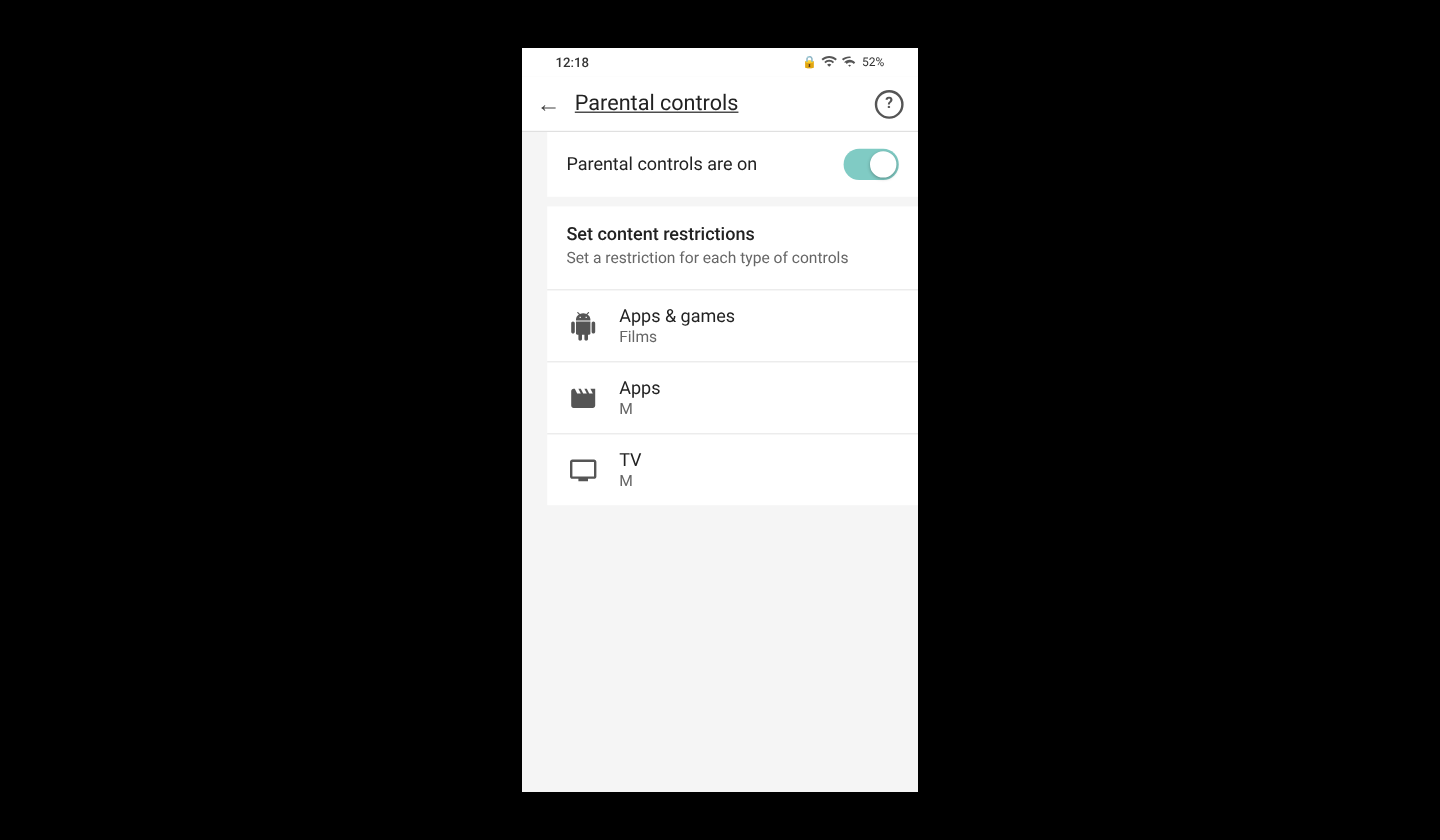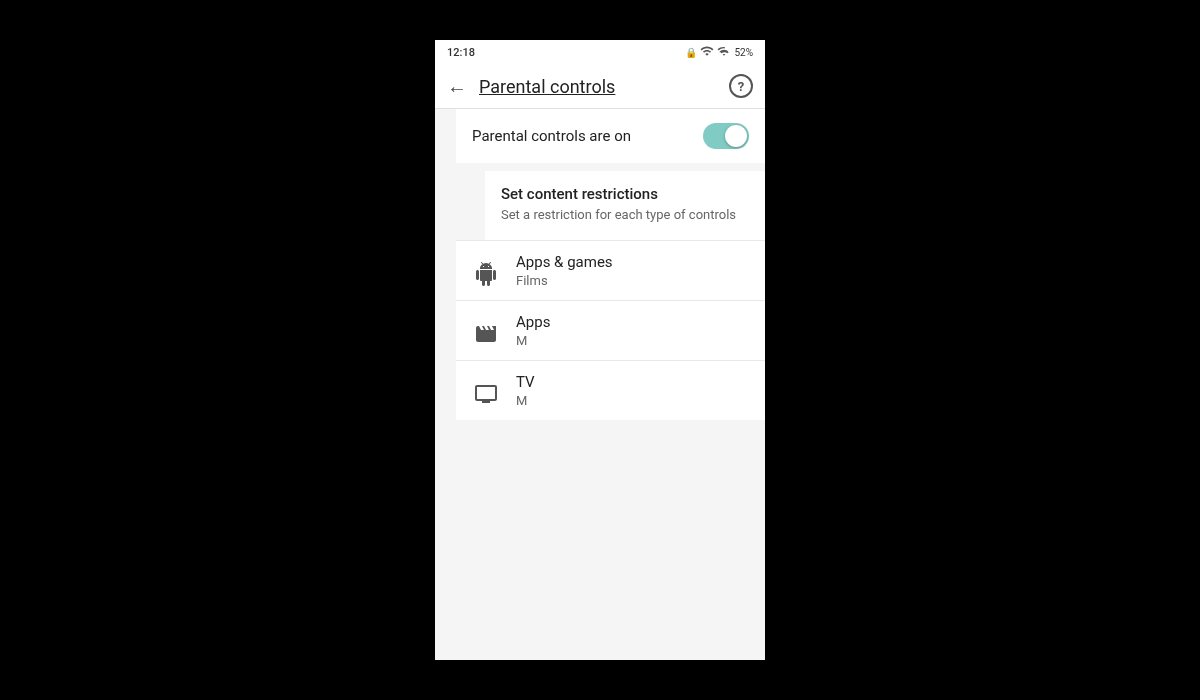--- a/index.html
+++ b/index.html
@@ -19,21 +19,21 @@
       height: 620px;
       background: #f5f5f5;
       display: flex;
       flex-direction: column;
       overflow: hidden;
     }
 
     
     .status-bar {
       background: #fff;
-      padding: 4px 12px;
+      padding: 4px 28px;
       display: flex;
       justify-content: space-between;
       align-items: center;
       font-size: 11px;
       color: #333;
       height: 24px;
     }
 
     .status-left {
       font-weight: 500;
@@ -125,42 +125,41 @@
       top: 2px;
       right: 2px;
       box-shadow: 0 1px 3px rgba(0,0,0,0.3);
     }
 
     
     .section {
       background: #fff;
       padding: 14px 16px 6px 16px;
       margin-bottom: 0;
-      margin-left: 29px;
     }
 
     .section-title {
       font-size: 15px;
       font-weight: 500;
       color: #222;
       margin-bottom: 4px;
     }
 
     .section-subtitle {
       font-size: 13px;
       color: #666;
       margin-bottom: 12px;
     }
 
     
     .list-item {
       background: #fff;
       padding: 12px 16px;
       display: flex;
-      align-items: flex-end;
+      align-items: center;
       gap: 16px;
       border-top: 1px solid #e8e8e8;
       cursor: pointer;
     }
 
     .item-icon {
       width: 28px;
       height: 28px;
       display: flex;
       align-items: center;

